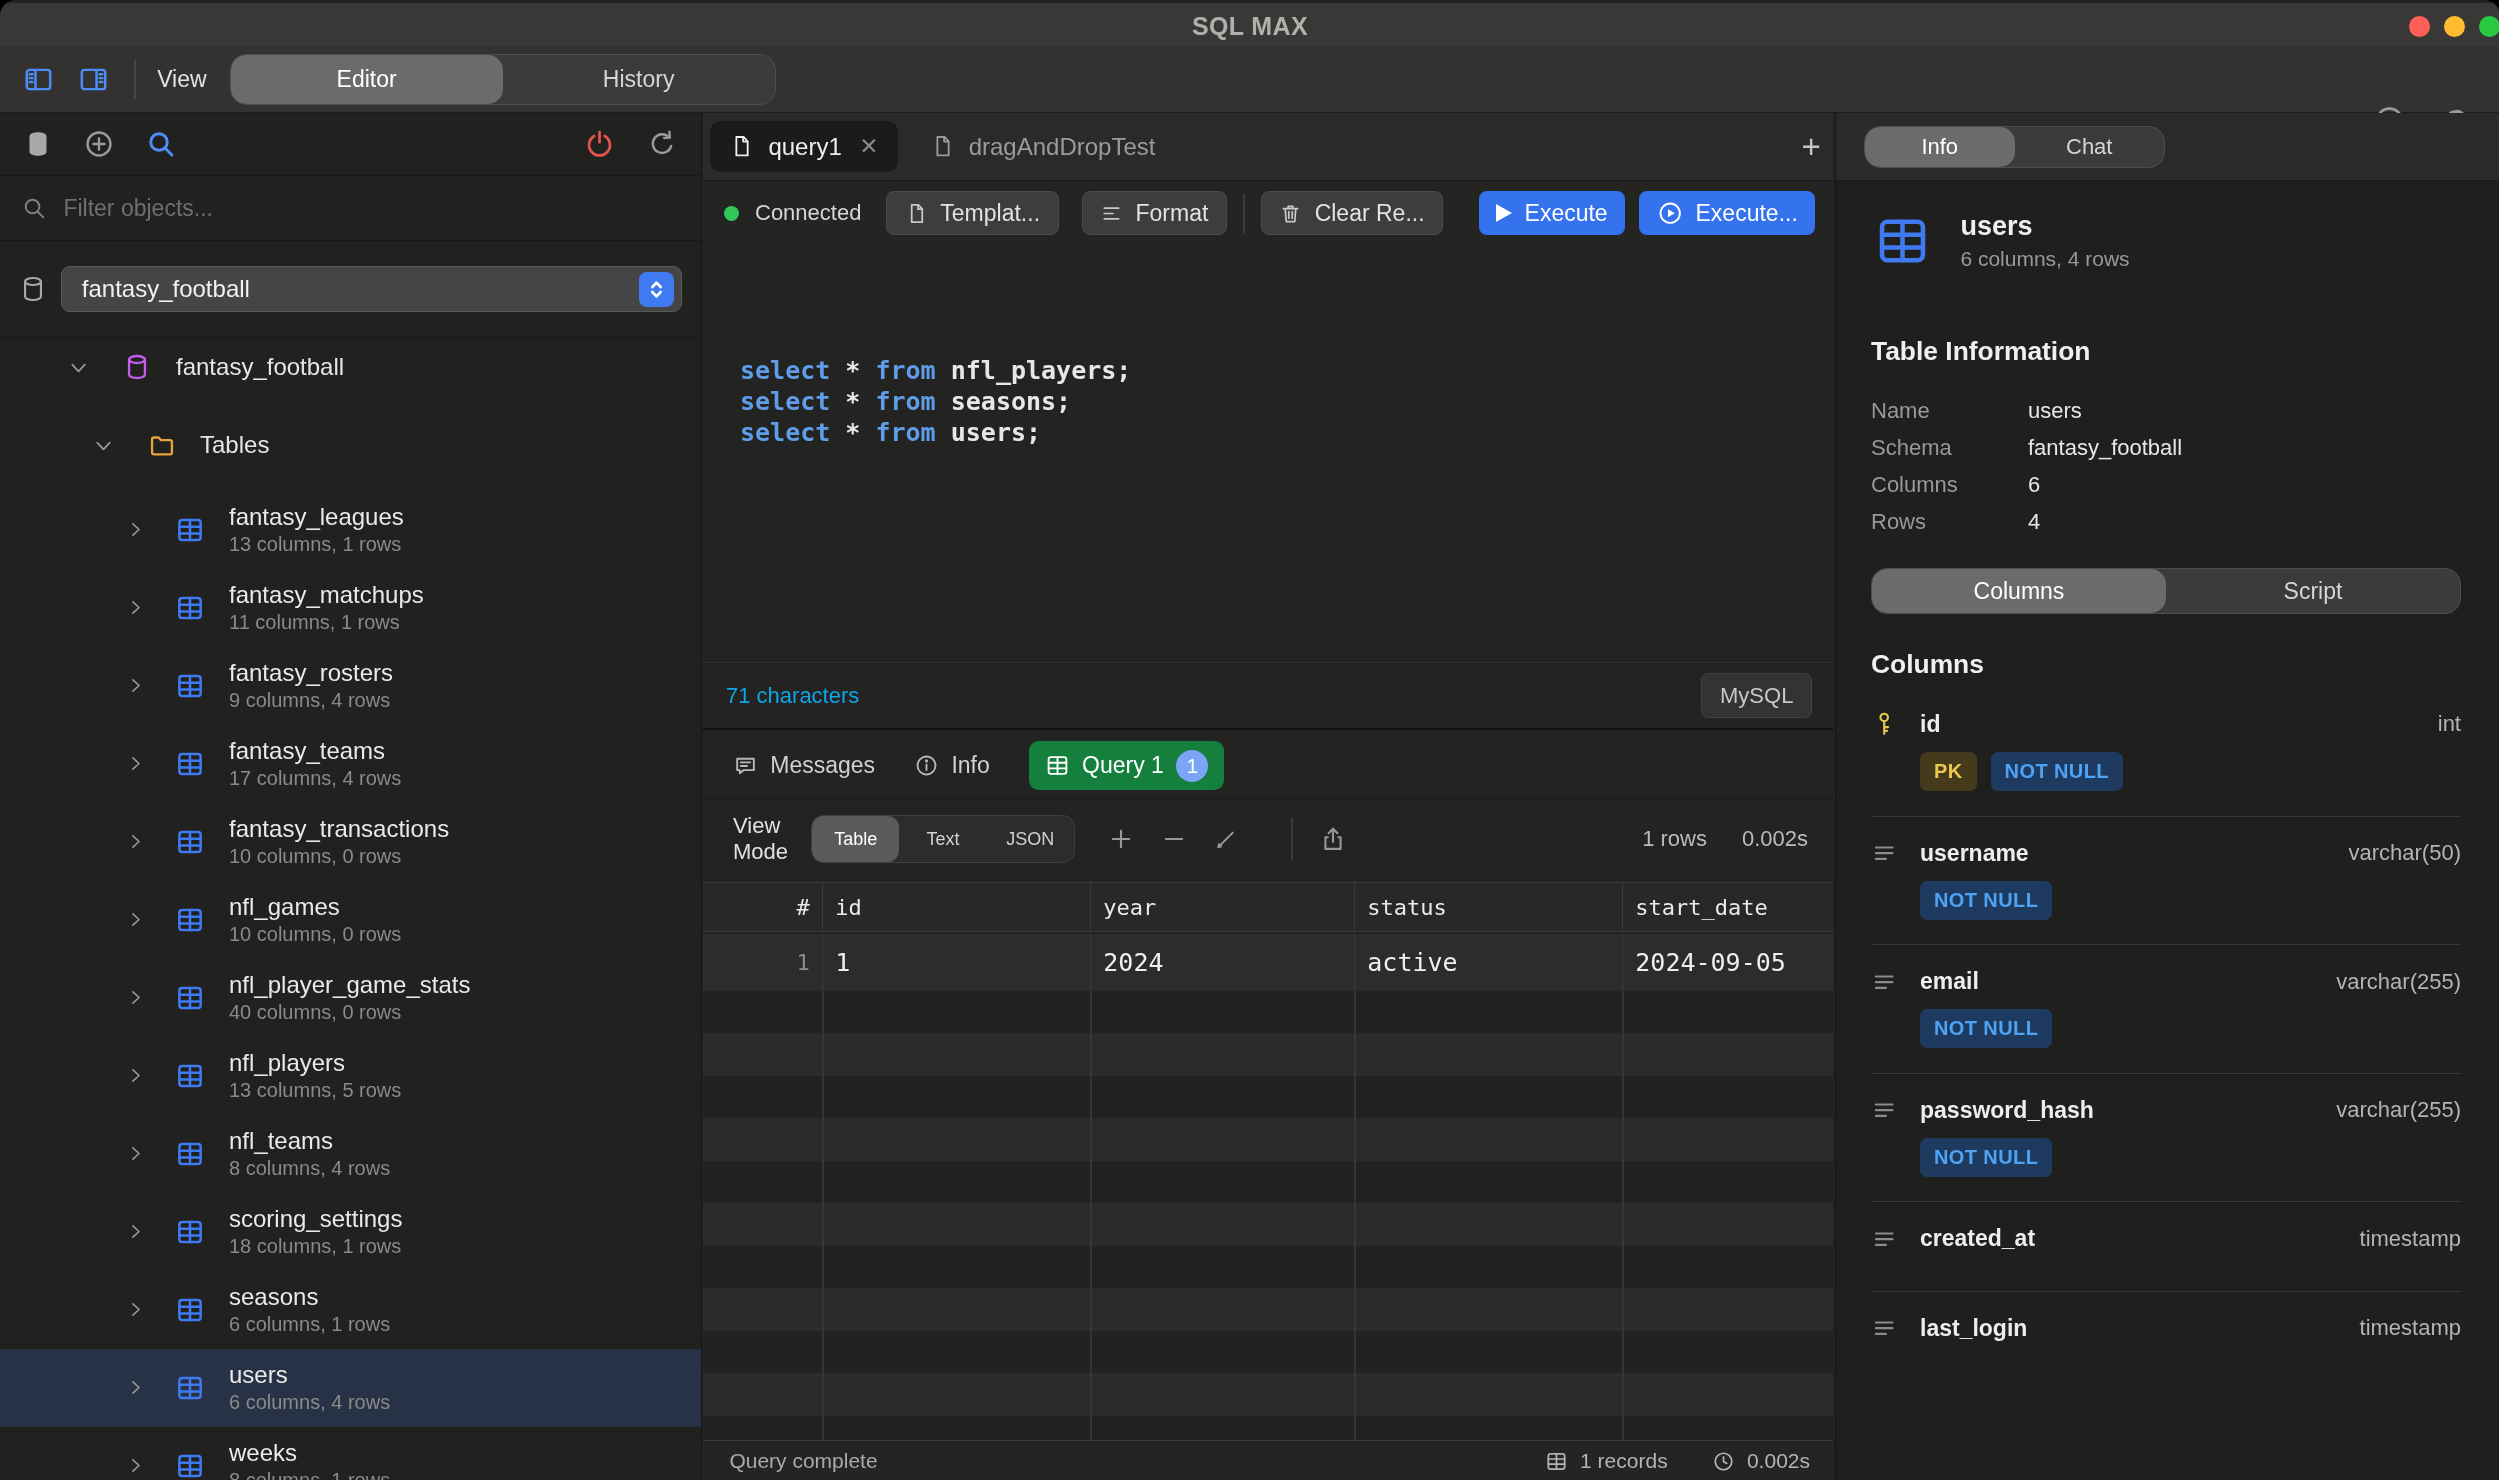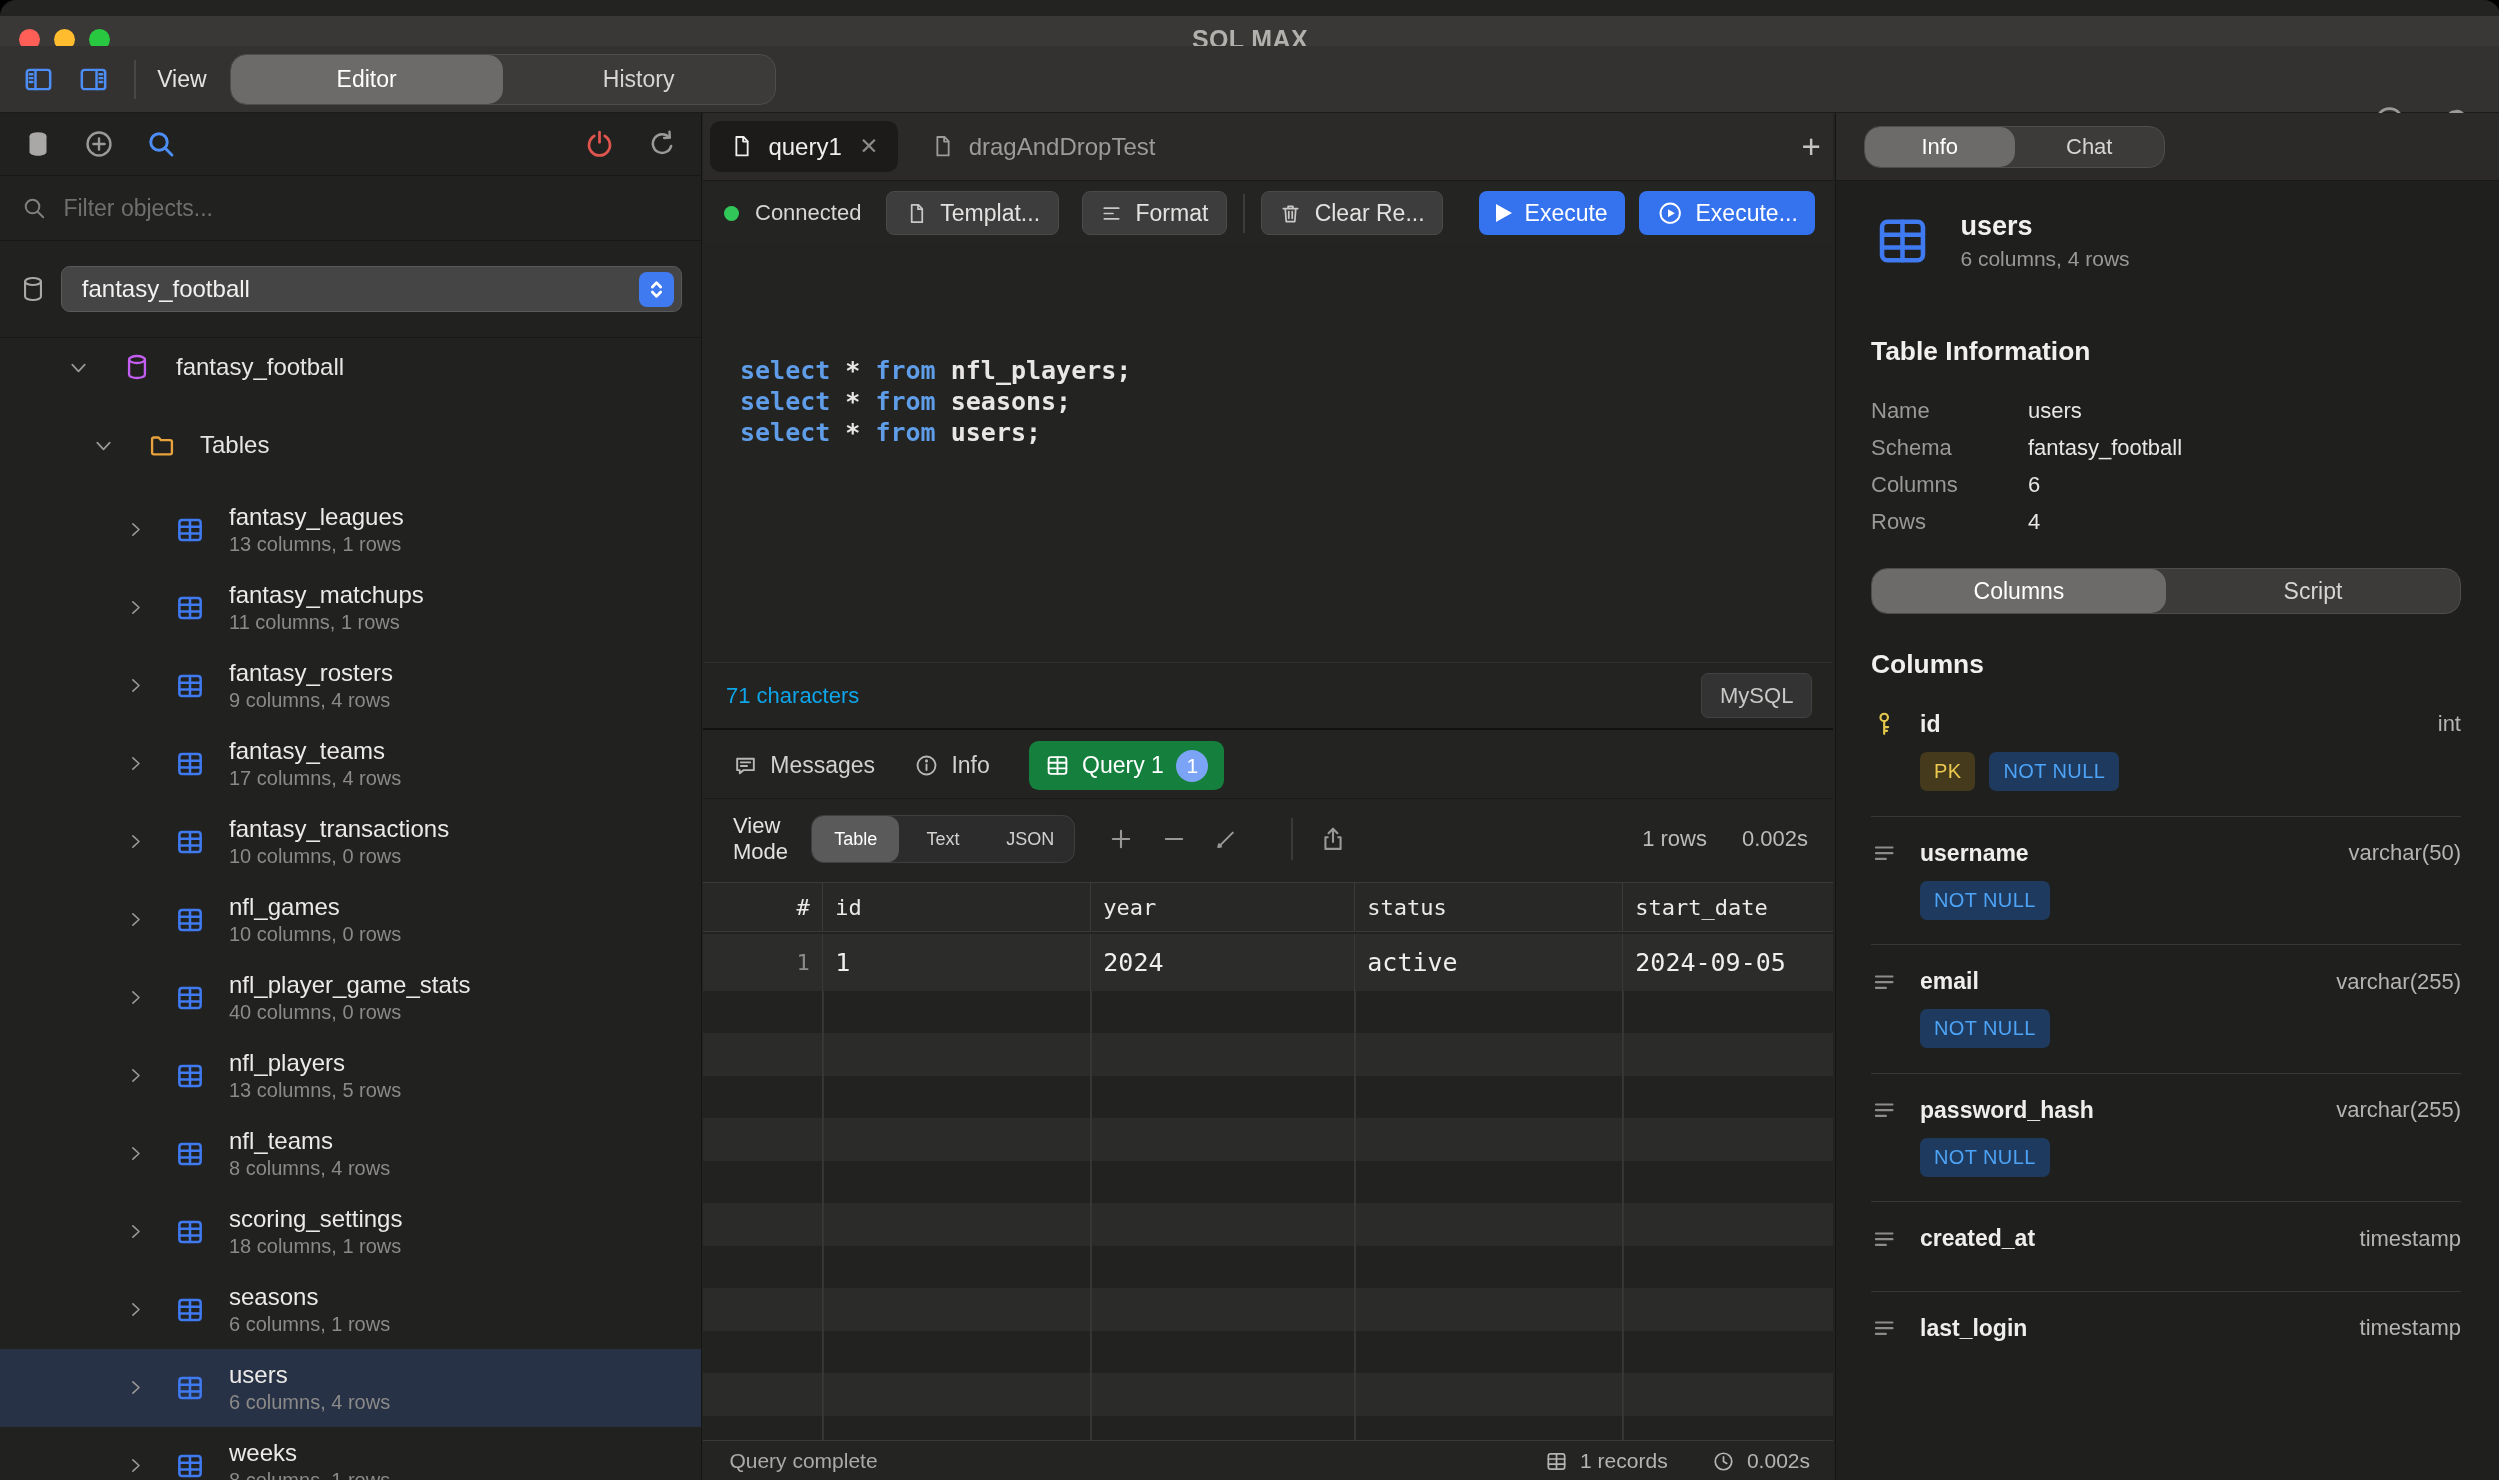--- a/index.html
+++ b/index.html
@@ -3,21 +3,21 @@
 <meta charset="utf-8">
 <style>
   * { margin:0; padding:0; box-sizing:border-box; }
   html,body { background:#000; width:2500px; height:1481px; overflow:hidden; }
   body { font-family:"Liberation Sans", sans-serif; -webkit-font-smoothing:antialiased; }
   .window { position:relative; width:2500px; height:1481px; background:#232322; border-radius:16px 16px 0 0; overflow:hidden; }
 
   svg.ic { display:block; stroke:currentColor; fill:none; stroke-width:1.8; stroke-linecap:round; stroke-linejoin:round; }
 
   
-  .titlebar { position:absolute; left:0; top:16px; width:100%; height:46px; background:#393836; display:flex; align-items:center; }
+  .titlebar { position:absolute; left:0; top:3px; width:100%; height:46px; background:#393836; display:flex; align-items:center;justify-content:flex-end; }
   .lights { display:flex; gap:14px; margin-left:19.4px; }
   .light { width:21px; height:21px; border-radius:50%; }
   .light.r { background:#ff5f57; } .light.y { background:#febc2e; } .light.g { background:#28c840; }
   .win-title { position:absolute; left:0; right:0; text-align:center; font-size:25px; font-weight:700; color:#b2b0ad; letter-spacing:0.4px; }
 
   
   .toolbar { position:absolute; left:0; top:46px; width:100%; height:67px; background:#333231; border-bottom:1.8px solid #1b1b1a; display:flex; align-items:center; }
   .panel-toggles { display:flex; gap:16px; margin-left:19.4px; color:#4c8df6; }
   .tb-sep { width:1.8px; height:39px; background:#484745; margin:0 21px; }
   .view-label { color:#e4e3e1; font-size:23px; margin-right:23px; }
@@ -147,21 +147,21 @@
   .cols { margin-top:35px; }
   .col-list { margin-top:7px; }
   .col-item { padding:23px 0 21px 0; border-bottom:1.8px solid #383837; }
   .col-item:last-child { border-bottom:none; }
   .col-line { display:flex; align-items:center; }
   .col-ic { width:49px; color:#8d8c8a; flex:0 0 auto; }
   .col-ic[data-icon="key"] { color:#e5c84b; }
   .col-name { font-size:23px; font-weight:700; color:#efeeec; }
   .col-type { margin-left:auto; color:#b5b4b2; font-size:22px; }
   .badges { display:flex; gap:14px; margin:14px 0 3.5px 49px; min-height:0; }
-  .bdg { border-radius:7px; font-size:20px; font-weight:400; padding:8px 14px; letter-spacing:0.4px; }
+  .bdg { border-radius:7px; font-size:20px; font-weight:700; padding:8px 14px; letter-spacing:0.4px; }
   .bdg[data-kind="pk"] { background:#453a1c; color:#ebc94f; }
   .bdg[data-kind="nn"] { background:#1e3a5f; color:#4da3f5; }
 </style>
 </head>
 <body>
 
 <svg width="0" height="0" style="position:absolute">
   <symbol id="i-doc" viewBox="0 0 24 24">
       <path d="M7 3h7l4 4.2V21H7z"></path>
       <path d="M13.6 3.2v4.3h4.2"></path>

